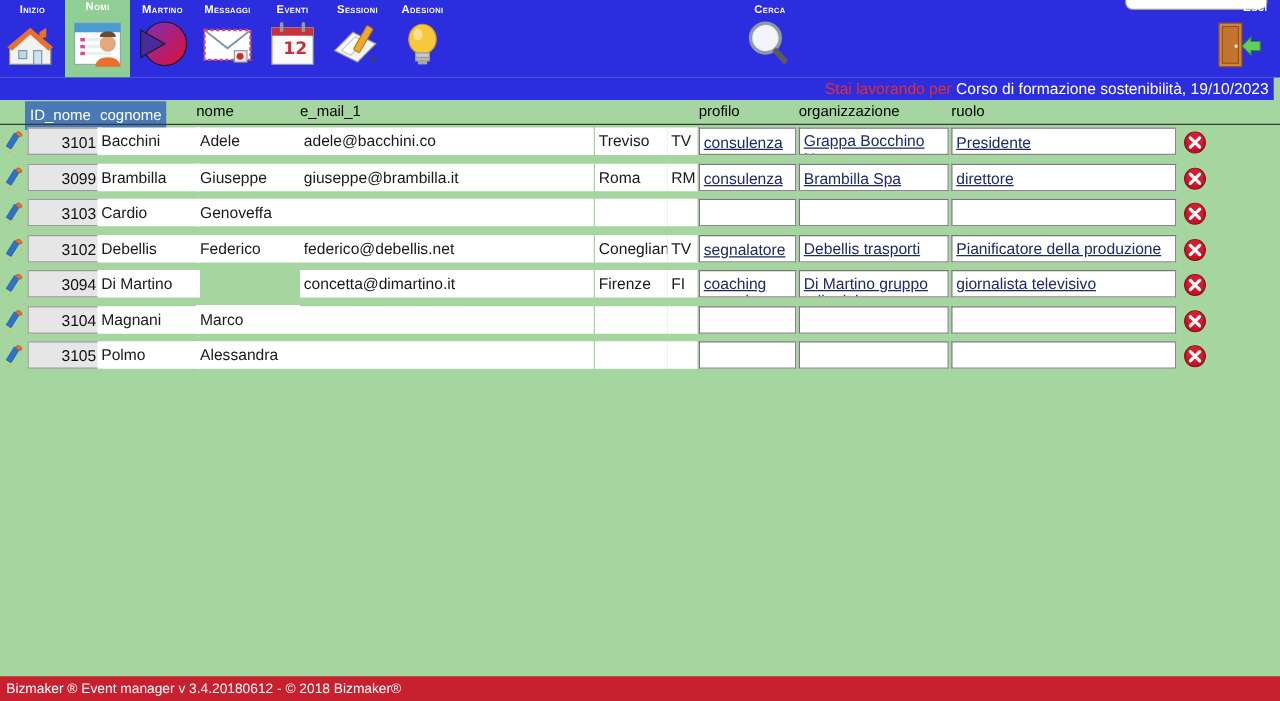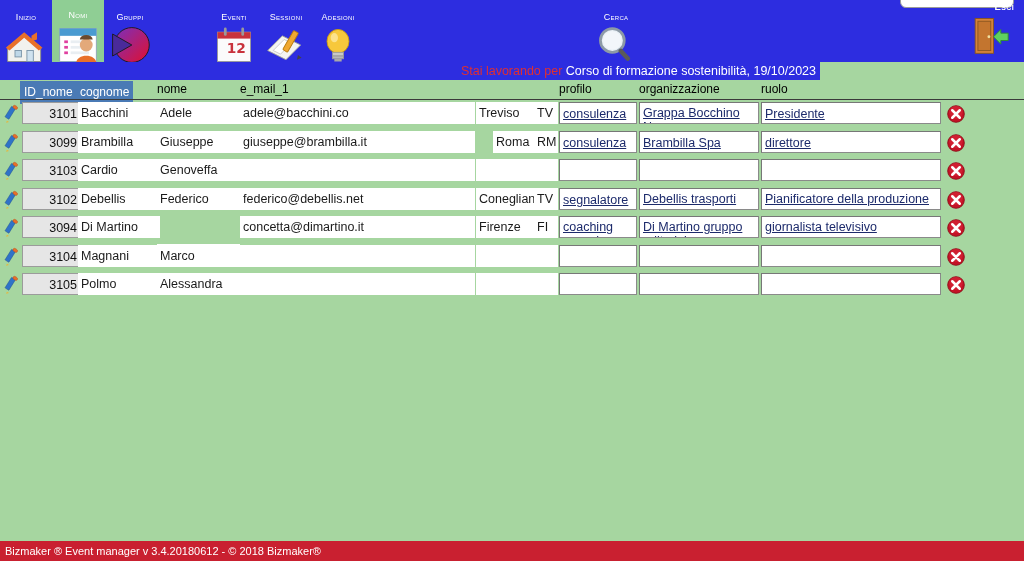--- a/index.html
+++ b/index.html
@@ -13,31 +13,31 @@
   #navbar{
     position:absolute;left:0;top:0;width:1024px;height:62px;
     background:#2d2de0;
   }
   .nav-item{
     position:absolute;top:0;width:52px;height:62px;
     text-align:center;cursor:pointer;
   }
   .nav-item.active{background:#8fce94;}
   .nav-label{
-    display:block;color:#ffffff;font-size:9px;font-weight:normal;
+    display:block;color:#ffffff;font-size:9px;font-weight:bold;
     font-variant:small-caps;letter-spacing:.3px;
-    padding-top:12px;white-space:nowrap;text-align:center;
+    padding-top:2px;white-space:nowrap;text-align:center;
   }
   .nav-item.active .nav-label{color:#ffffff;}
   .nav-icon{display:block;margin:1px auto 0;width:44px;height:44px;position:relative;}
   .nav-item.active .nav-label{position:relative;top:-2px;}
 
   
   #statusline{
-    position:absolute;left:0;top:62px;width:820px;height:18px;
+    position:absolute;left:0;top:62px;width:1019px;height:18px;
     background:#2d2de0;color:#ffffff;font-size:12.5px;
     text-align:right;line-height:18px;
   }
   #statusline .swork{color:#e03030;}
   #statusline .sevent{color:#ffffff;padding-right:4px;}
 
   
   #chrome-remnant{
     position:absolute;right:10px;top:-12px;width:112px;height:18px;
     background:#ffffff;border:1px solid #9a9a9a;border-radius:6px;
@@ -123,30 +123,39 @@
           <rect x="9" y="25" width="4" height="3" fill="#e040a0"></rect>
           <rect x="16" y="25" width="20" height="3" fill="#e9eef2"></rect>
           <rect x="9" y="31" width="4" height="3" fill="#e040a0"></rect>
           <rect x="16" y="31" width="20" height="3" fill="#e9eef2"></rect>
           <circle cx="33" cy="24" r="7" fill="#e3a97a"></circle>
           <path d="M22 44 C22 33 44 33 44 44 Z" fill="#e8702a"></path>
           <path d="M26 18 a7 5 0 0 1 14 0 z" fill="#6b4a2f"></path>
         </svg></span>
     </div>
     <div class="nav-item" style="left: 104px;">
-      <span class="nav-label">Gruppi</span>
+      <span class="nav-label">Martino</span>
       <span class="nav-icon"><svg width="44" height="44" viewBox="0 0 48 48" xmlns="http://www.w3.org/2000/svg">
           <defs>
             <linearGradient id="pg" x1="0" y1="0" x2="1" y2="1">
               <stop offset="0%" stop-color="#7b2fbe"></stop>
               <stop offset="100%" stop-color="#e01030"></stop>
             </linearGradient>
           </defs>
           <circle cx="26" cy="24" r="19" fill="url(#pg)" stroke="#1a1a1a" stroke-width="1"></circle>
           <polygon points="26,24 5,12 5,36" fill="#4a2a9a" stroke="#1a1a1a" stroke-width="1"></polygon>
+        </svg></span>
+    </div>
+    <div class="nav-item" style="left: 156px;">
+      <span class="nav-label">Messaggi</span>
+      <span class="nav-icon"><svg width="44" height="44" viewBox="0 0 48 48" xmlns="http://www.w3.org/2000/svg">
+          <rect x="4" y="12" width="40" height="26" fill="#ffffff" stroke="#d04a6a" stroke-width="2" stroke-dasharray="3,2"></rect>
+          <polyline points="5,13 24,28 43,13" fill="none" stroke="#7a90a6" stroke-width="1.6"></polyline>
+          <rect x="30" y="30" width="11" height="10" fill="#e8e8ea" stroke="#999"></rect>
+          <circle cx="35" cy="35" r="3" fill="#c03030"></circle>
         </svg></span>
     </div>
     <div class="nav-item" style="left: 208px;">
       <span class="nav-label">Eventi</span>
       <span class="nav-icon"><svg width="44" height="44" viewBox="0 0 48 48" xmlns="http://www.w3.org/2000/svg">
           <rect x="6" y="10" width="36" height="32" fill="#fbfbfb" stroke="#9a9a9a"></rect>
           <rect x="6" y="10" width="36" height="7" fill="#c8323c"></rect>
           <rect x="13" y="5" width="3" height="9" rx="1.5" fill="#9a9a9a"></rect>
           <rect x="32" y="5" width="3" height="9" rx="1.5" fill="#9a9a9a"></rect>
           <text x="16" y="33" font-family="DejaVu Sans" font-size="15" fill="#c8323c" font-weight="bold">12</text>
@@ -232,21 +241,21 @@
         <span class="pencil"><svg width="20" height="20" viewBox="0 0 48 48" xmlns="http://www.w3.org/2000/svg">
             <rect x="10" y="6" width="11" height="30" rx="1" transform="rotate(32 15 20)" fill="#2f73c8" stroke="#1a4a8a"></rect>
             <polygon points="7,40 12,43 5,45" fill="#e8b63a"></polygon>
             <polygon points="5,45 5,45 5,45" fill="#333"></polygon>
             <ellipse cx="27" cy="8" rx="6" ry="4" transform="rotate(32 27 8)" fill="#e8702a" stroke="#b4491a"></ellipse>
           </svg></span>
         <div class="cell idcell" style="left: 22px; width: 60px;">3099</div>
         <div class="cell plain" style="left: 78px; width: 82px;">Brambilla</div>
         <div class="cell plain" style="left: 157px; width: 83px;">Giuseppe</div>
         <div class="cell plain" style="left: 240px; width: 235px;">giuseppe@brambilla.it</div>
-        <div class="cell plain" style="left: 476px; width: 58px; margin-left: 17px;">Roma</div>
+        <div class="cell plain" style="left: 476px; width: 58px;">Roma</div>
         <div class="cell plain" style="left: 534px; width: 24px;">RM</div>
         <div class="cell inset" style="left: 559px; width: 78px;">consulenza</div>
         <div class="cell inset" style="left: 639px; width: 120px;">Brambilla Spa</div>
         <div class="cell inset" style="left: 761px; width: 180px;">direttore</div>
         <span class="delx"><svg width="20" height="20" viewBox="0 0 48 48" xmlns="http://www.w3.org/2000/svg">
             <circle cx="24" cy="24" r="20" fill="#c41226" stroke="#8a0c18" stroke-width="2"></circle>
             <circle cx="24" cy="20" r="16" fill="#e03040" opacity=".45"></circle>
             <path d="M15 15 L33 33 M33 15 L15 33" stroke="#ffffff" stroke-width="6" stroke-linecap="round"></path>
           </svg></span>
       </div>

